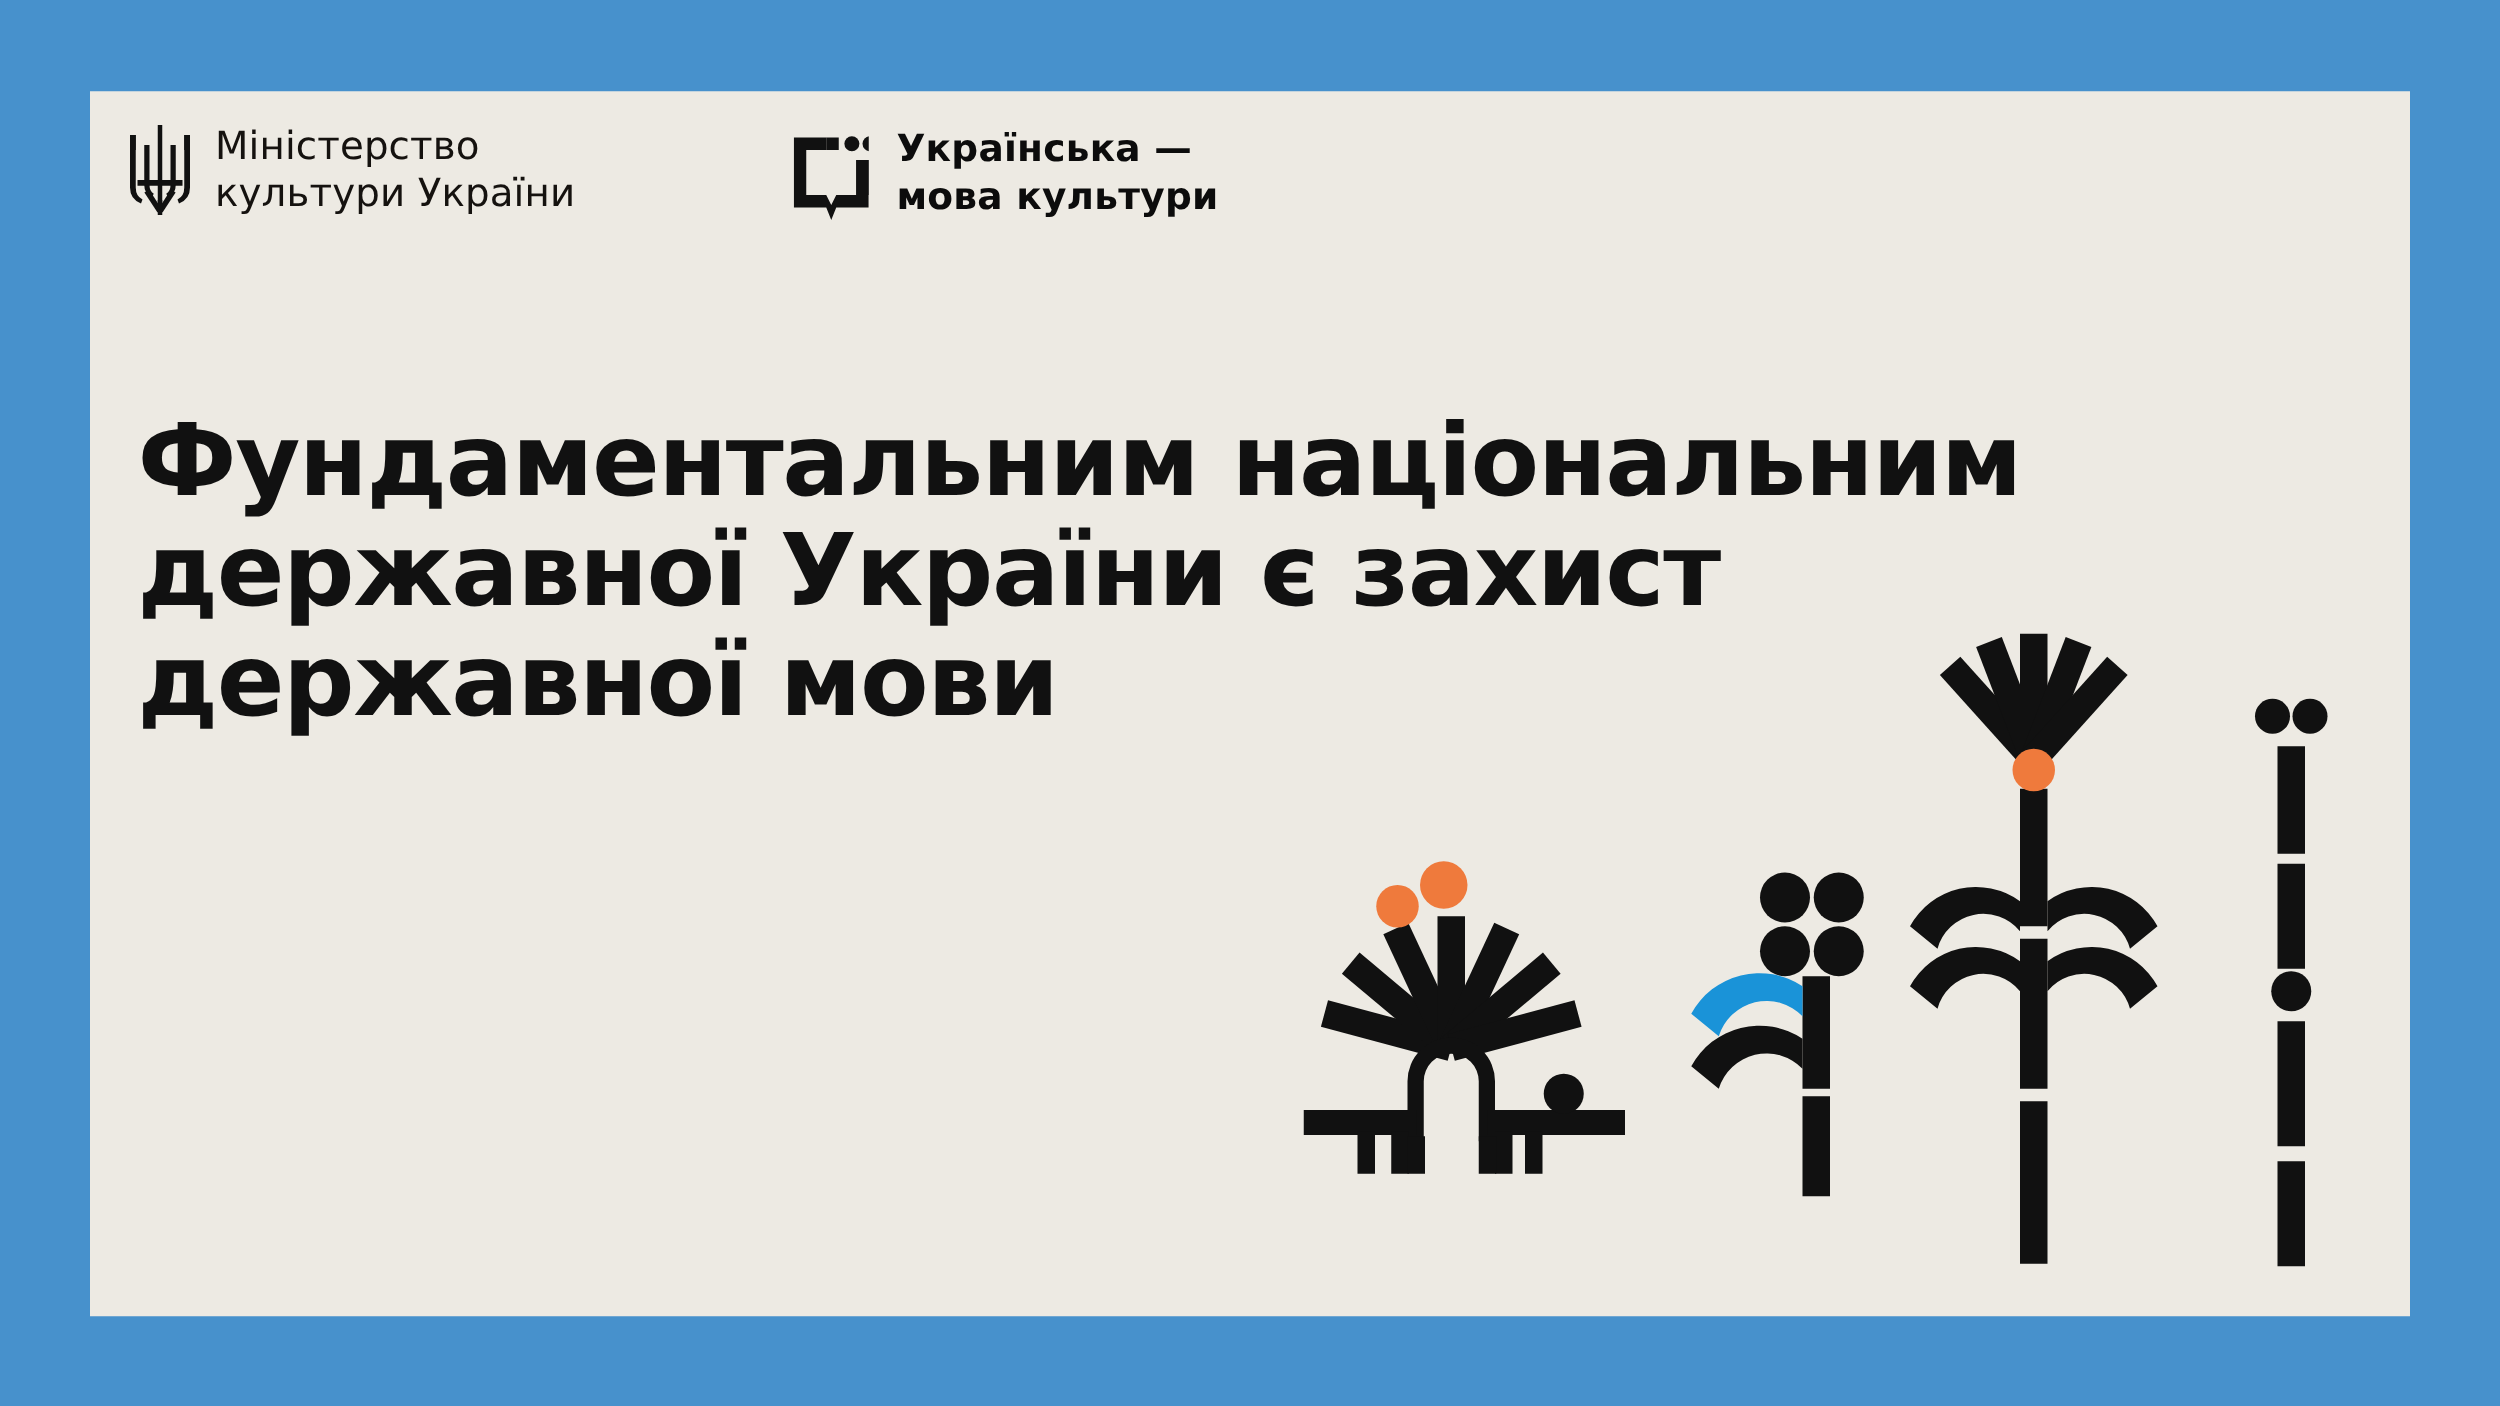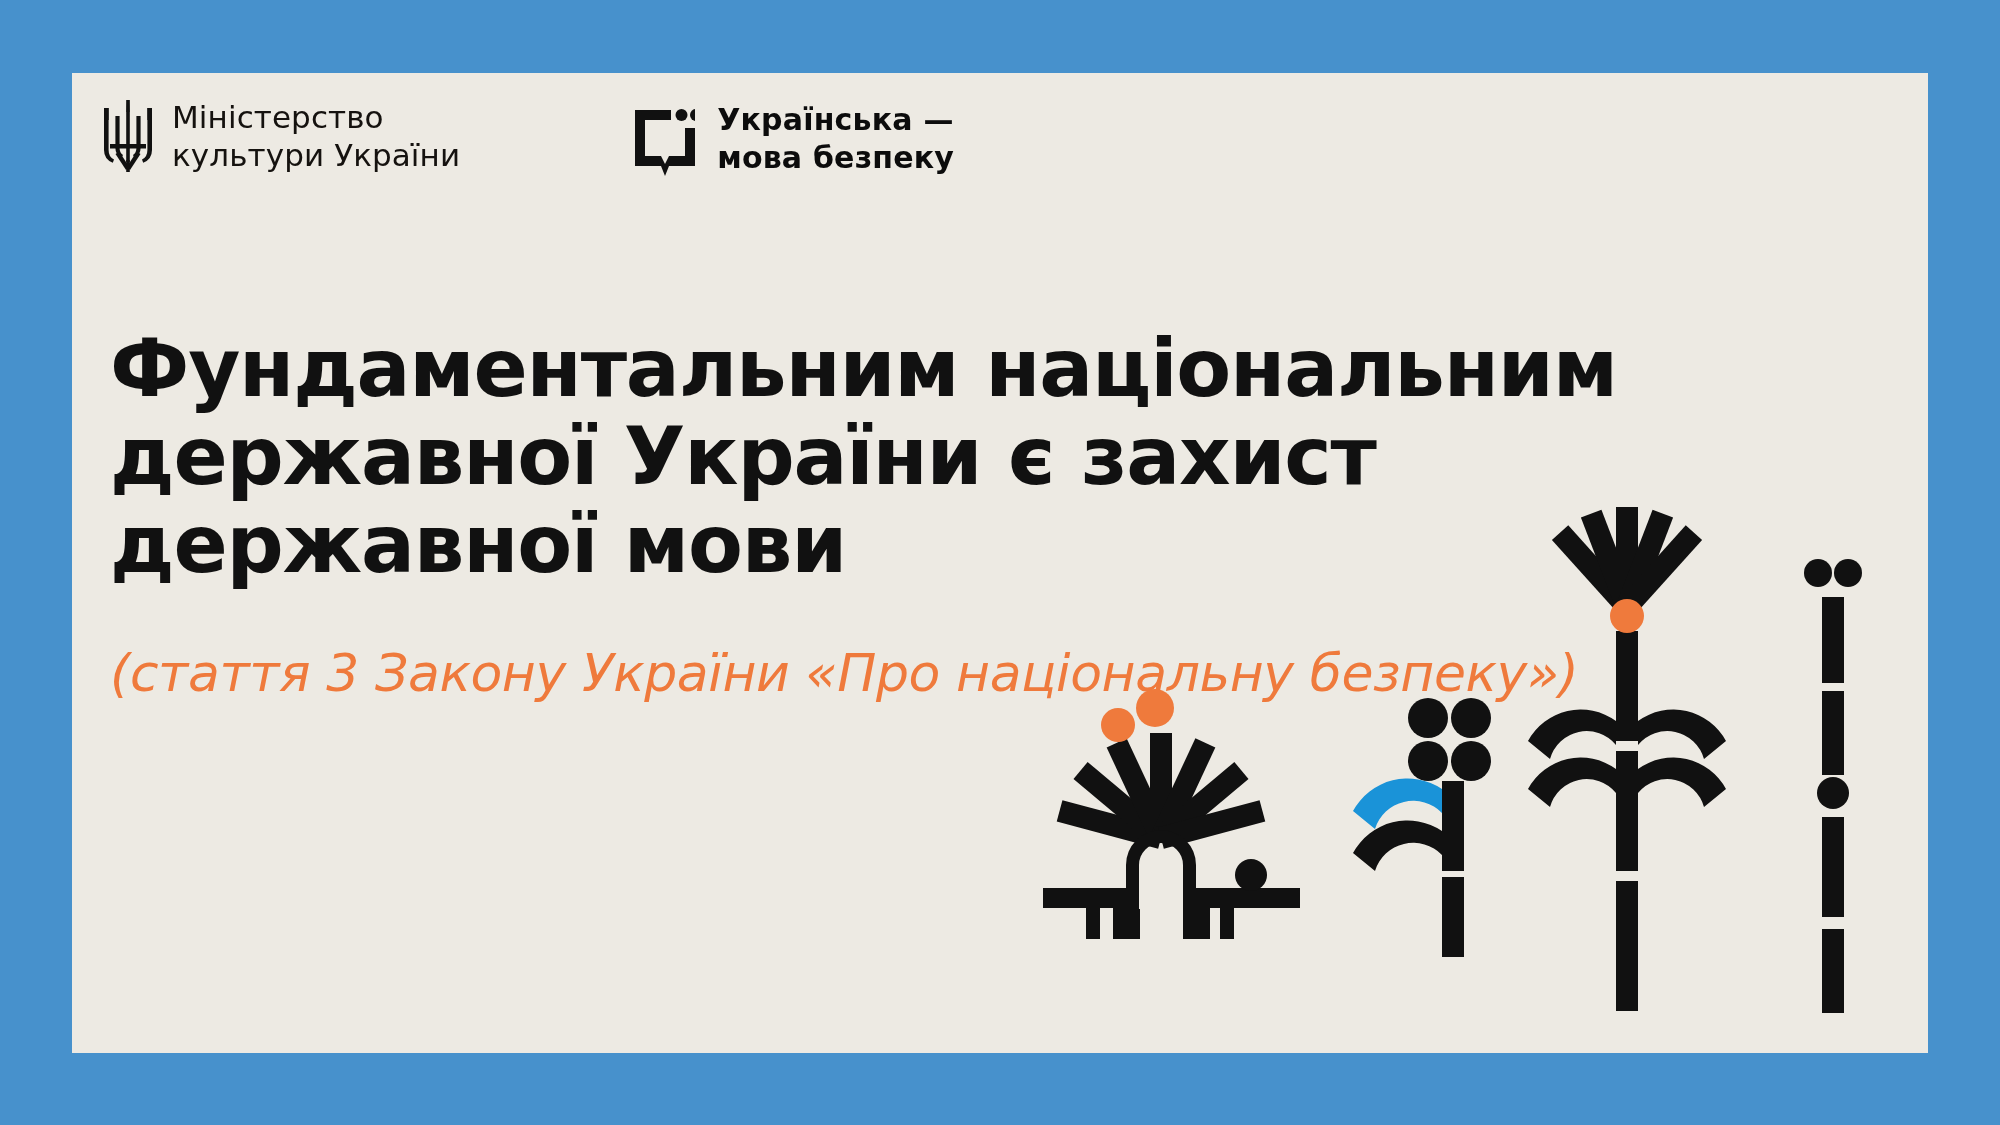--- a/index.html
+++ b/index.html
@@ -179,30 +179,29 @@
               <path d="M26 12 L36 12 L36 22 L26 22 Z"></path>
 
               <path d="M50 30 L60 30 L60 58 L50 58 Z"></path>
 
               <circle cx="46.5" cy="17" r="6"></circle>
               <circle cx="61" cy="17" r="6"></circle>
             </g>
           </svg>
         </span>
         <div id="slogan-text">Українська  —
-мова безпеку</div>
+мова культури</div>
       </div>
 
     </div>
 
     <h1 id="headline">Фундаментальним національним
 державної України є захист
 державної мови</h1>
 
-    <p id="subtitle">(стаття 3 Закону України «Про національну безпеку»)</p>
 
     <div id="decor">
       <svg viewBox="0 0 920 560" xmlns="http://www.w3.org/2000/svg">
 
         <g>
           <g fill="#111111">
 
             <rect x="142" y="240" width="22" height="105" transform="rotate(-75 153 345)"></rect>
             <rect x="142" y="240" width="22" height="105" transform="rotate(-50 153 345)"></rect>
             <rect x="142" y="240" width="22" height="105" transform="rotate(-25 153 345)"></rect>

